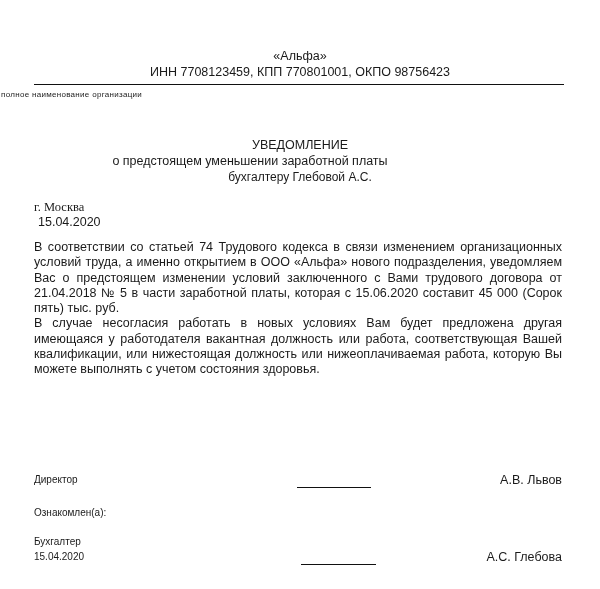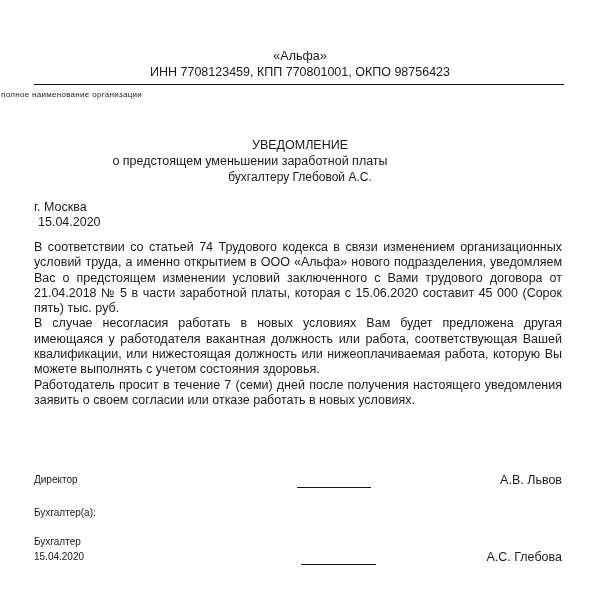--- a/index.html
+++ b/index.html
@@ -42,21 +42,21 @@
     .doc-subtitle {
       left: 0; width: 500px; top: 153px;
       text-align: center; font-size: 12.5px; line-height: 16px;
     }
     .doc-addressee {
       left: 0; width: 600px; top: 169px;
       text-align: center; font-size: 12px; line-height: 16px;
     }
 
     .city {
-      left: 34px; top: 199px; font-size: 12.5px; line-height: 16px;
+      left: 34px; top: 199px; font-size: 12.5px; line-height: 16px; font-family: Liberation Serif, serif;
     }
     .doc-date {
       left: 38px; top: 214px; font-size: 12.5px; line-height: 16px;
     }
 
     .body-text {
       left: 34px; width: 528px; top: 240px;
       font-size: 12.5px; line-height: 15.3px;
     }
     .body-text p {
@@ -88,27 +88,26 @@
   <div class="abs doc-title">УВЕДОМЛЕНИЕ</div>
   <div class="abs doc-subtitle">о предстоящем уменьшении заработной платы</div>
   <div class="abs doc-addressee">бухгалтеру Глебовой А.С.</div>
 
   <div class="abs city">г. Москва</div>
   <div class="abs doc-date">15.04.2020</div>
 
   <div class="abs body-text">
     <p>В соответствии со статьей 74 Трудового кодекса в связи изменением организационных условий труда, а именно открытием в ООО «Альфа» нового подразделения, уведомляем Вас о предстоящем изменении условий заключенного с Вами трудового договора от 21.04.2018 № 5 в части заработной платы, которая с 15.06.2020 составит 45 000 (Сорок пять) тыс. руб.</p>
     <p>В случае несогласия работать в новых условиях Вам будет предложена другая имеющаяся у работодателя вакантная должность или работа, соответствующая Вашей квалификации, или нижестоящая должность или нижеоплачиваемая работа, которую Вы можете выполнять с учетом состояния здоровья.</p>
-    <p>Работодатель просит в течение 7 (семи) дней после получения настоящего уведомления заявить о своем согласии или отказе работать в новых условиях.</p>
   </div>
 
   <div class="abs sig-label" style="left:34px; top:472px;">Директор</div>
   <div class="abs sig-line" style="left:297px; width:74px; top:487px;"></div>
   <div class="abs sig-name" style="left:420px; width:142px; top:472px;">А.В. Львов</div>
 
-  <div class="abs sig-label" style="left:34px; top:505px;">Бухгалтер(а):</div>
+  <div class="abs sig-label" style="left:34px; top:505px;">Ознакомлен(а):</div>
 
   <div class="abs sig-label" style="left:34px; top:534px;">Бухгалтер</div>
   <div class="abs sig-label" style="left:34px; top:549px;">15.04.2020</div>
   <div class="abs sig-line" style="left:301px; width:75px; top:564px;"></div>
   <div class="abs sig-name" style="left:420px; width:142px; top:549px;">А.С. Глебова</div>
 
 </div>
 
 </body></html>

